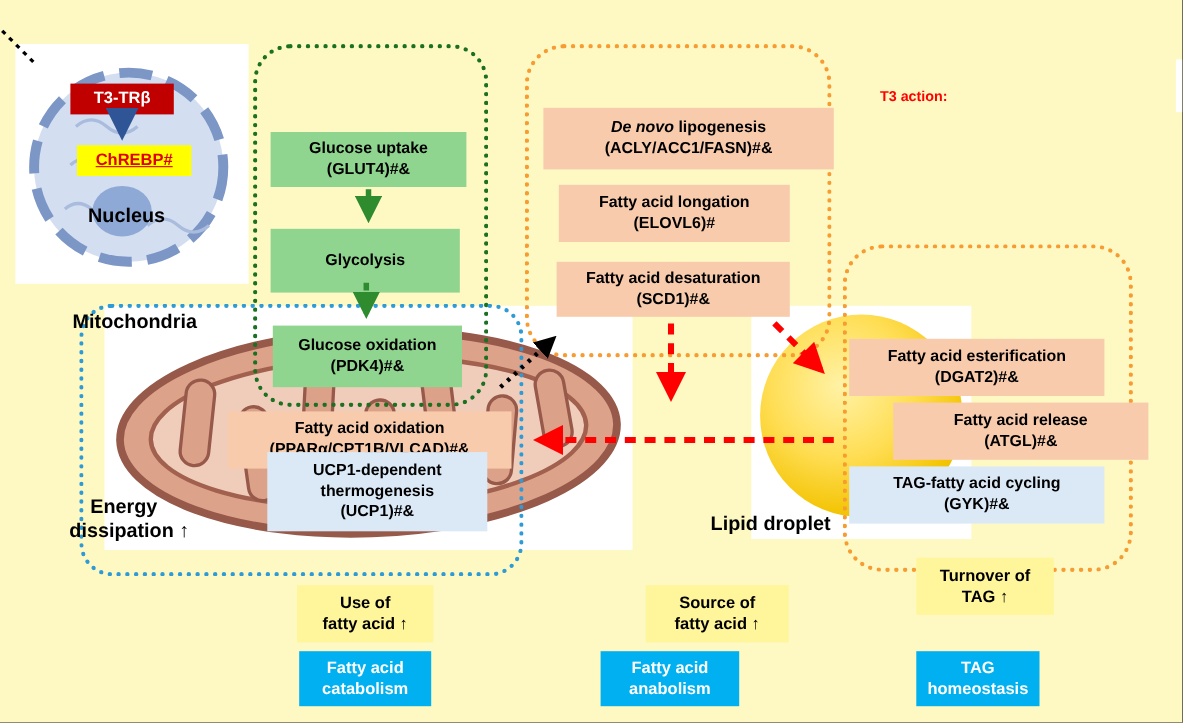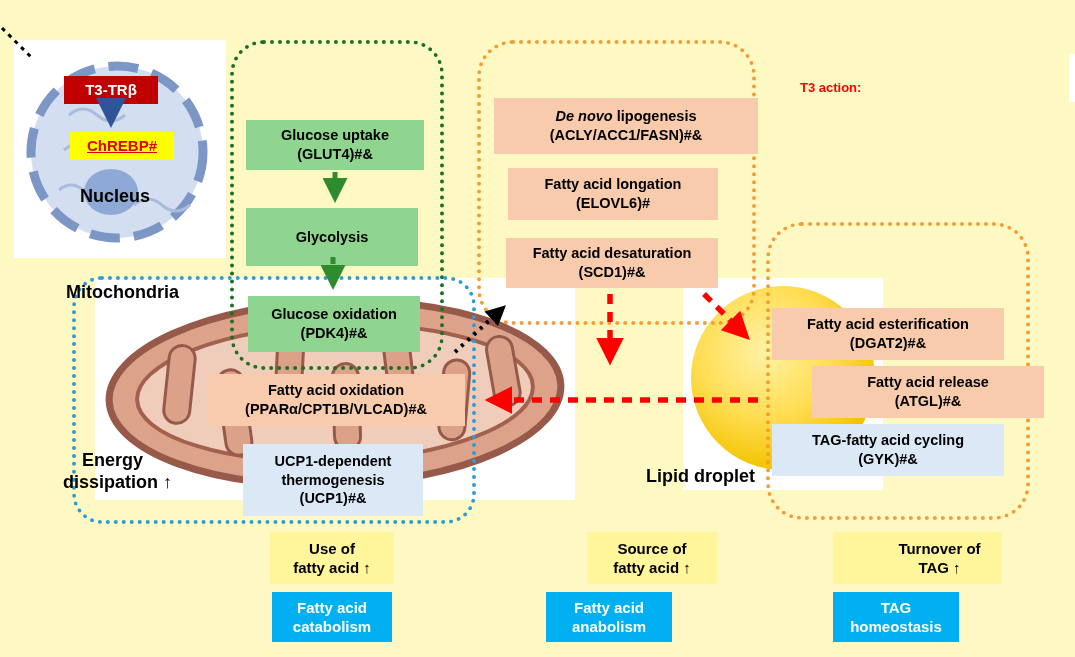--- a/index.html
+++ b/index.html
@@ -98,21 +98,21 @@
   </div>
   <div class="box orange" style="left:506px;top:238px;width:212px;height:50px;">
     <span class="line">Fatty acid desaturation</span>
     <span class="line">(SCD1)#&amp;</span>
   </div>
 
   <div class="box orange" style="left:207px;top:374px;width:258px;height:52px;">
     <span class="line">Fatty acid oxidation</span>
     <span class="line">(PPARα/CPT1B/VLCAD)#&amp;</span>
   </div>
-  <div class="box lblue" style="left:243px;top:444px;width:180px;height:72px;text-align:right;">
+  <div class="box lblue" style="left:243px;top:411px;width:200px;height:72px;text-align:right;">
     <span class="line">UCP1-dependent</span>
     <span class="line">thermogenesis</span>
     <span class="line">(UCP1)#&amp;</span>
   </div>
 
   <div class="box orange" style="left:772px;top:308px;width:232px;height:52px;">
     <span class="line">Fatty acid esterification</span>
     <span class="line">(DGAT2)#&amp;</span>
   </div>
   <div class="box orange" style="left:772px;top:366px;width:232px;height:52px;margin-left:40px;">
@@ -132,33 +132,33 @@
   <div class="panel" style="left:1069px;top:54px;width:6px;height:48px;z-index:4;"></div>
 
   <div class="box pale-yellow" style="left:270px;top:532px;width:124px;height:52px;">
     <span class="line">Use of</span>
     <span class="line">fatty acid ↑</span>
   </div>
   <div class="box pale-yellow" style="left:544px;top:532px;width:130px;height:52px;margin-left:43px;">
     <span class="line">Source of</span>
     <span class="line">fatty acid ↑</span>
   </div>
-  <div class="box pale-yellow" style="left:833px;top:532px;width:125px;height:52px;padding-left:44px;">
+  <div class="box pale-yellow" style="left:833px;top:507px;width:125px;height:52px;">
     <span class="line">Turnover of</span>
     <span class="line">TAG ↑</span>
   </div>
   <div class="box cyan" style="left:272px;top:592px;width:120px;height:50px;">
     <span class="line">Fatty acid</span>
     <span class="line">catabolism</span>
   </div>
   <div class="box cyan" style="left:546px;top:592px;width:126px;height:50px;">
     <span class="line">Fatty acid</span>
     <span class="line">anabolism</span>
   </div>
-  <div class="box cyan" style="left:833px;top:592px;width:126px;height:50px;">
+  <div class="box cyan" style="left:833px;top:592px;width:112px;height:50px;">
     <span class="line">TAG</span>
     <span class="line">homeostasis</span>
   </div>
 
   <svg id="overlay" width="1075" height="657" viewBox="0 0 1075 657">
     <defs>
       <marker id="mGreen" markerWidth="5" markerHeight="5" refX="4" refY="2.5" orient="auto">
         <path d="M0,0 L5,2.5 L0,5 Z" fill="#2E8B2E"></path>
       </marker>
       <marker id="mRed" markerWidth="5" markerHeight="5" refX="4" refY="2.5" orient="auto">

